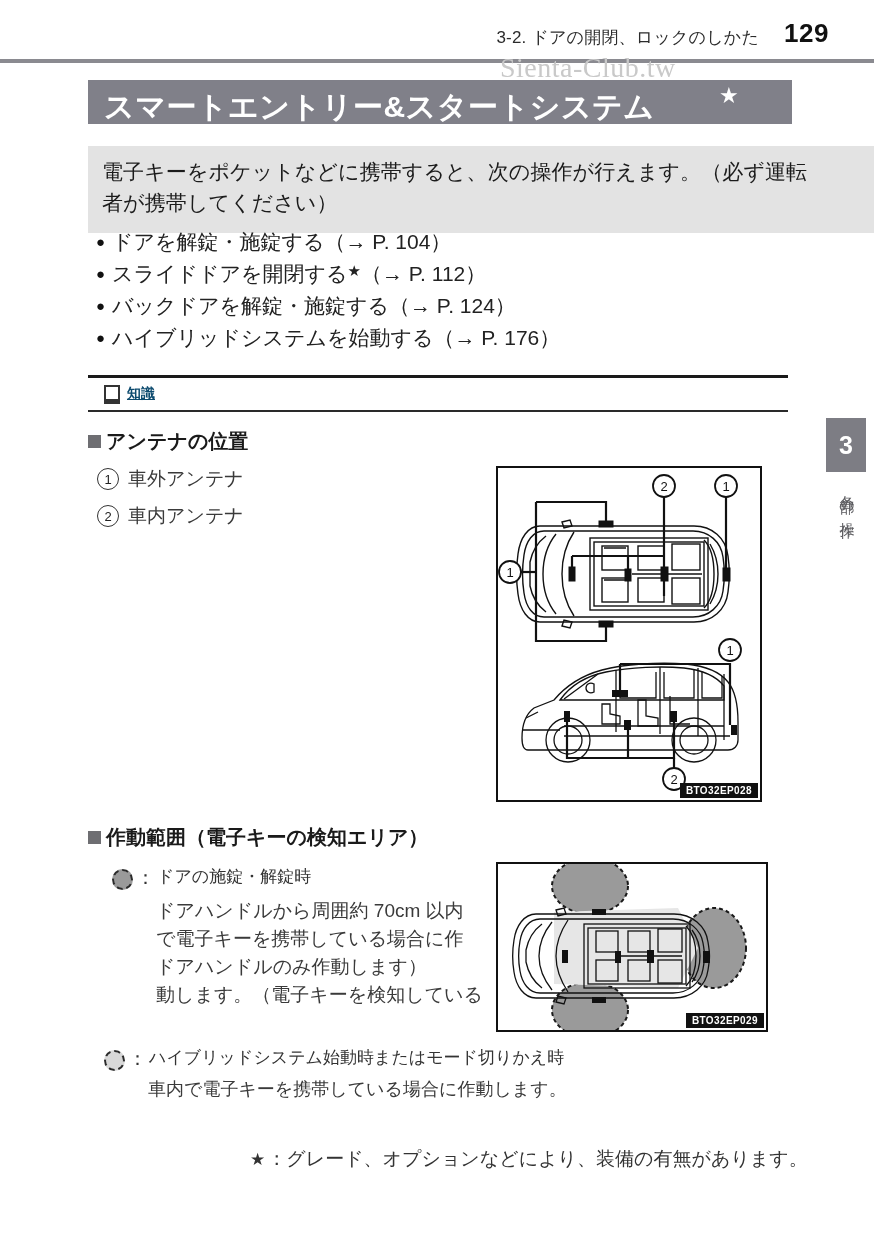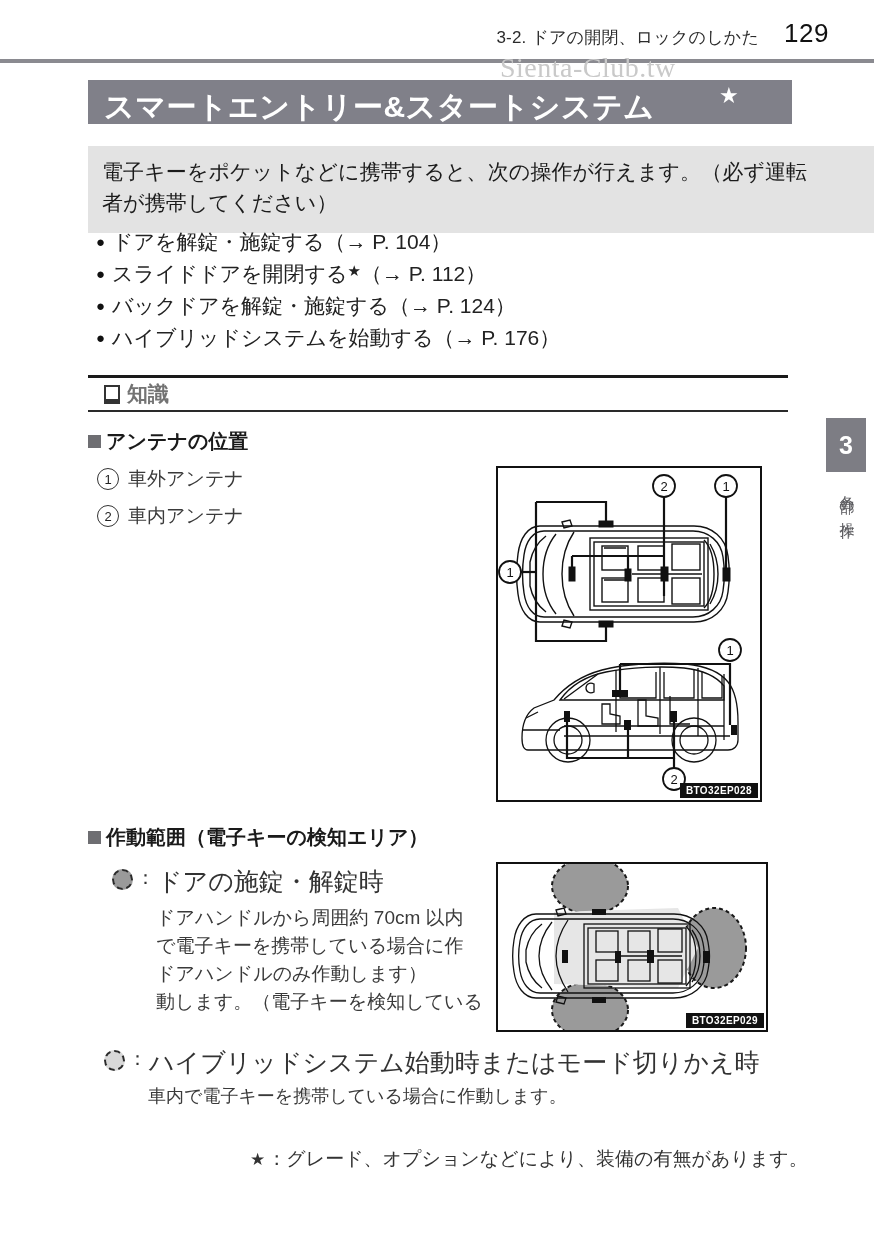--- a/index.html
+++ b/index.html
@@ -33,21 +33,21 @@
     font-size: 17px;
     color: #2b2b2b;
     letter-spacing: 0.2px;
     white-space: nowrap;
   }
   #page-number {
     position: absolute;
     right: 45px;
     top: 18px;
     font-size: 26px;
-    font-weight: normal;
+    font-weight: bold;
     color: #111;
     letter-spacing: 0.5px;
   }
   #header-rule {
     position: absolute;
     left: 0;
     top: 59px;
     width: 874px;
     height: 4px;
     background: #8a8a90;
@@ -164,23 +164,24 @@
   .book-icon {
     width: 16px;
     height: 19px;
     border: 2.5px solid #333;
     border-bottom-width: 5px;
     box-sizing: border-box;
     margin-right: 7px;
     background: #fff;
   }
   #knowledge-title {
-    font-size: 21px;
+    font-size: 14px;
     font-weight: bold;
-    color: #737373;
+    color: #0c4a6e;
+    text-decoration: underline;
   }
   .rule-thin {
     width: 700px;
     height: 2px;
     background: #2a2a2a;
   }
 
   
   .subsec-head {
     display: flex;
@@ -275,21 +276,21 @@
     margin-top: 4px;
   }
   .legend-circle.dark { background: #9a9a9a; }
   .legend-circle.light { background: #d8d8d8; }
   .legend-colon {
     font-size: 19px;
     color: #333;
     margin: 0 2px 0 3px;
   }
   .legend-label {
-    font-size: 25px;
+    font-size: 17px;
     color: #333;
     white-space: nowrap;
   }
   #range-detail {
     margin-top: 6px;
     padding-left: 68px;
   }
   #range-detail .line {
     font-size: 19px;
     line-height: 28px;

